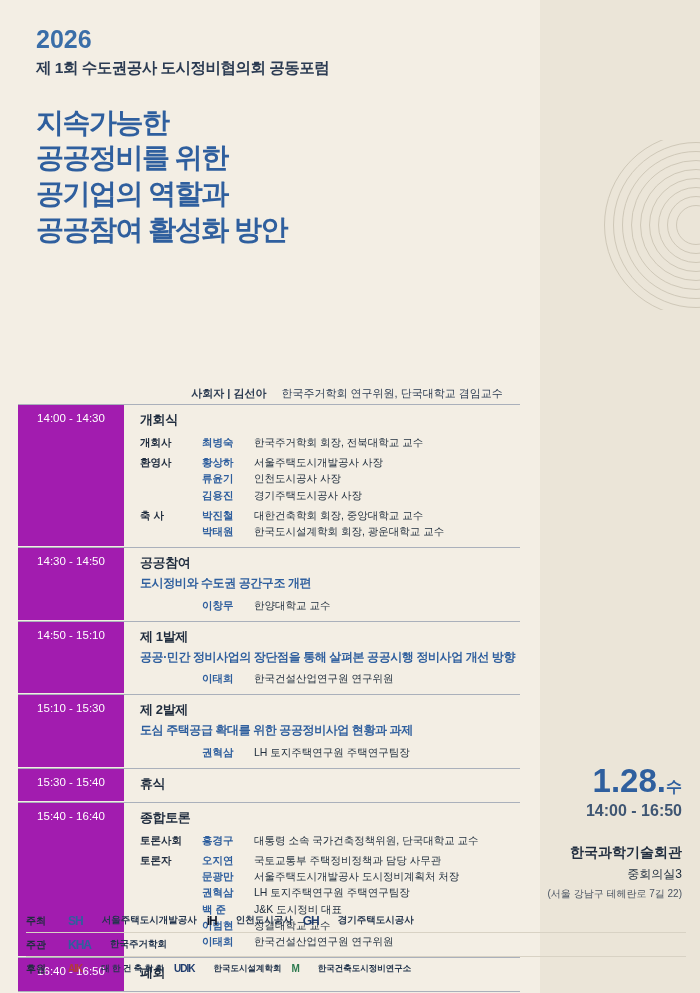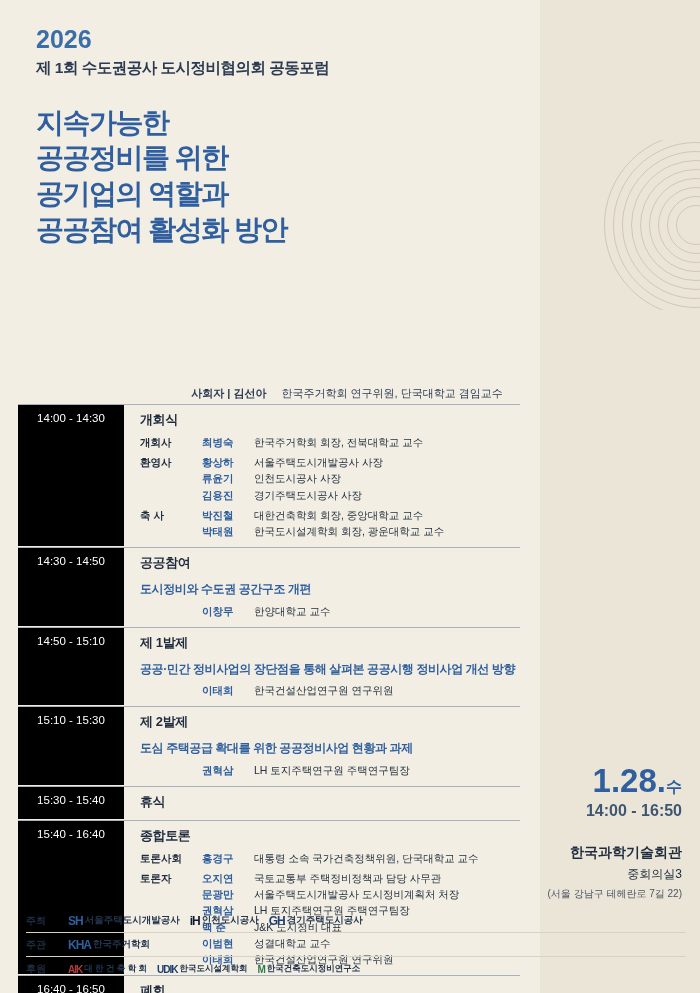--- a/index.html
+++ b/index.html
@@ -87,21 +87,21 @@
   }
   .row {
     display: flex;
     border-top: 1px solid #aab0bb;
     min-height: 26px;
   }
   .row.last { border-bottom: 1px solid #aab0bb; }
   .time {
     width: 106px;
     flex: 0 0 106px;
-    background: #000000;
+    background: #a21caf;
     color: #ffffff;
     font-size: 11.5px;
     padding: 7px 0 7px 0;
     text-align: center;
     border-bottom: 1px solid #f3eee4;
   }
   .row:last-child .time { border-bottom: none; }
   .content {
     flex: 1;
     padding: 6px 0 8px 16px;
@@ -111,21 +111,21 @@
     font-weight: bold;
     color: #1f2c3e;
     letter-spacing: -0.4px;
     line-height: 1.45;
   }
   .sess-sub {
     font-size: 12px;
     font-weight: bold;
     color: #2f5f9e;
     letter-spacing: -0.4px;
-    margin-top: 8px;
+    margin-top: 2px;
     line-height: 1.45;
   }
   .people { margin-top: 4px; }
   .prow {
     display: flex;
     font-size: 10.5px;
     color: #22303f;
     line-height: 1.55;
   }
   .prole {
@@ -204,22 +204,21 @@
   .flabel {
     width: 42px;
     flex: 0 0 42px;
     font-size: 10px;
     font-weight: bold;
     color: #1f2c3e;
   }
   .flogos { display: flex; align-items: center; gap: 10px; flex-wrap: wrap; }
   .logo {
     display: flex;
-    align-items: center;
-    gap: 2px;
+    gap: 19px;
     font-size: 9.5px;
     font-weight: bold;
     color: #23354d;
     white-space: nowrap;
   }
   .logo .mark {
     display: inline-block;
     font-size: 12px;
     font-weight: bold;
     color: #2f5f9e;

